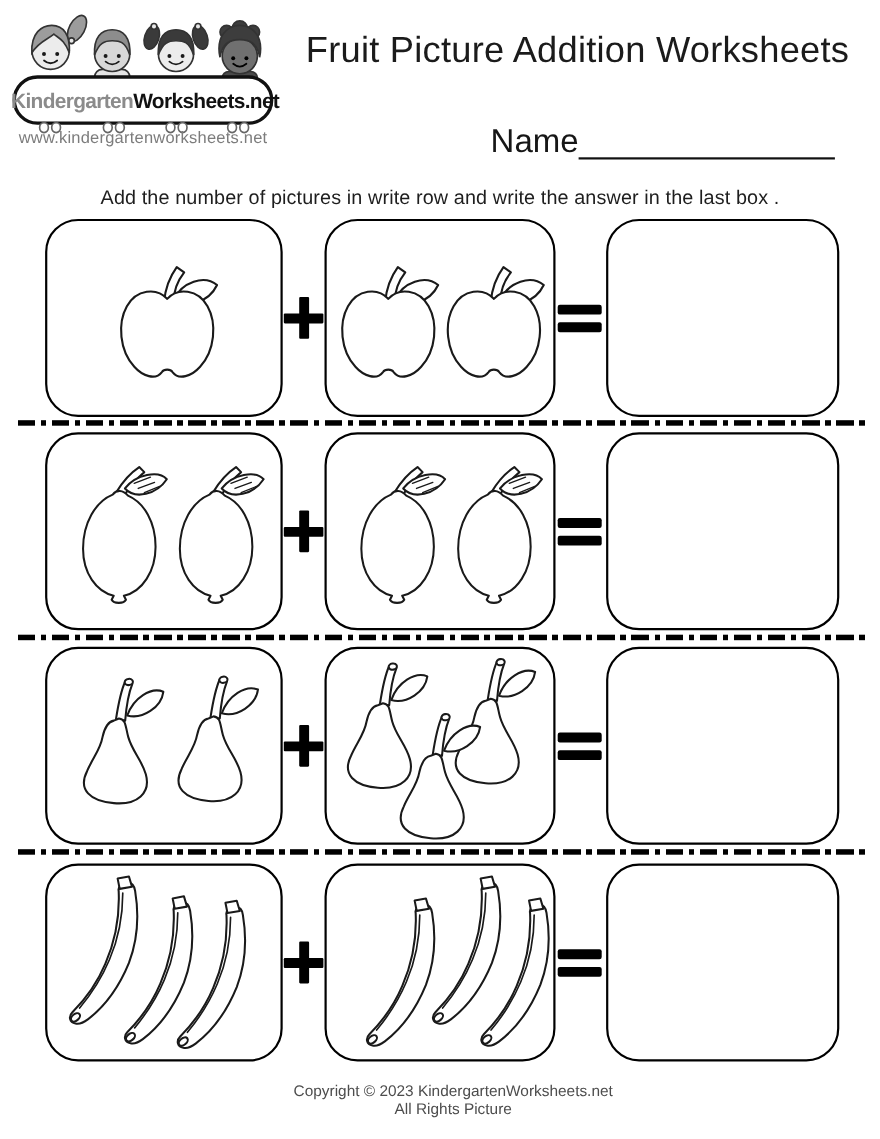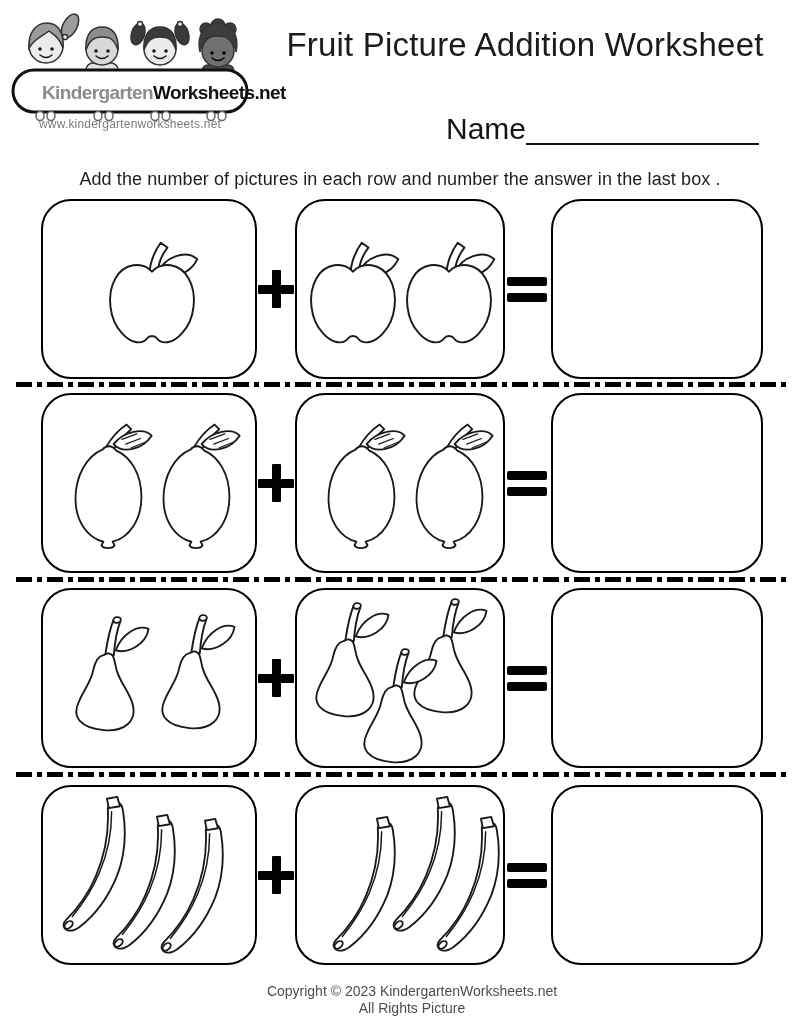--- a/index.html
+++ b/index.html
@@ -4,27 +4,27 @@
 <style>
   html,body{margin:0;padding:0;background:#fff;}
   .page{
     position:relative;width:800px;height:1035px;background:#fff;
     font-family:"Liberation Sans", sans-serif;overflow:hidden;color:#1e1e1e;
   }
   
   .logo-svg{position:absolute;left:10px;top:4px;width:240px;height:118px;}
   .banner-text{
     position:absolute;left:10px;top:81px;width:240px;text-align:center;
-    font-weight:bold;font-size:19px;letter-spacing:-0.6px;white-space:nowrap;line-height:24px;margin-left:32px;
+    font-weight:bold;font-size:19px;letter-spacing:-0.6px;white-space:nowrap;line-height:24px;
   }
   .brand-gray{color:#8b8b8b}
   .brand-black{color:#111}
   .website{
     position:absolute;left:6px;top:117px;width:248px;text-align:center;
-    font-size:12px;color:#7c7c7c;letter-spacing:0.2px;
+    font-size:15px;color:#7c7c7c;letter-spacing:0.2px;
   }
   .title{
     position:absolute;left:250px;top:26px;width:550px;text-align:center;
     font-size:33px;color:#1b1b1b;letter-spacing:0.2px;
   }
   .name-row{position:absolute;left:446px;top:112px;display:flex;align-items:center;}
   .name-label{font-size:30px;color:#161616;line-height:32px;}
   .name-line{display:inline-block;width:233px;height:31px;border-bottom:2.5px solid #111;}
   .instruction{
     position:absolute;left:0;top:169px;width:800px;text-align:center;
@@ -148,28 +148,28 @@
         <ellipse cx="99" cy="112" rx="4" ry="4.5"></ellipse>
       <ellipse cx="145" cy="112" rx="4" ry="4.5"></ellipse>
         <ellipse cx="156" cy="112" rx="4" ry="4.5"></ellipse>
       <ellipse cx="201" cy="112" rx="4" ry="4.5"></ellipse>
         <ellipse cx="212" cy="112" rx="4" ry="4.5"></ellipse>
     </g>
   </svg>
   <div class="banner-text"><span class="brand-gray">Kindergarten</span><span class="brand-black">Worksheets.net</span></div>
   <div class="website">www.kindergartenworksheets.net</div>
 
-  <div class="title">Fruit Picture Addition Worksheet</div>
+  <div class="title">Fruit Picture Addition Worksheets</div>
 
   <div class="name-row">
     <span class="name-label">Name</span>
       <span class="name-line"></span>
   </div>
 
-  <div class="instruction">Add the number of pictures in each row and number the answer in the last box .</div>
+  <div class="instruction">Add the number of pictures in write row and write the answer in the last box .</div>
 
   <div class="row r0">
     <div class="fruit-box box-a">
         <svg class="fruit" viewBox="0 0 112 126" style="left:55px;top:28px;width:108px;height:122px">
           <use href="#sym-apple"></use>
         </svg>
       </div>
     <div class="plus" aria-label="+"></div>
     <div class="fruit-box box-b">
         <svg class="fruit" viewBox="0 0 112 126" style="left:2px;top:28px;width:108px;height:122px">

